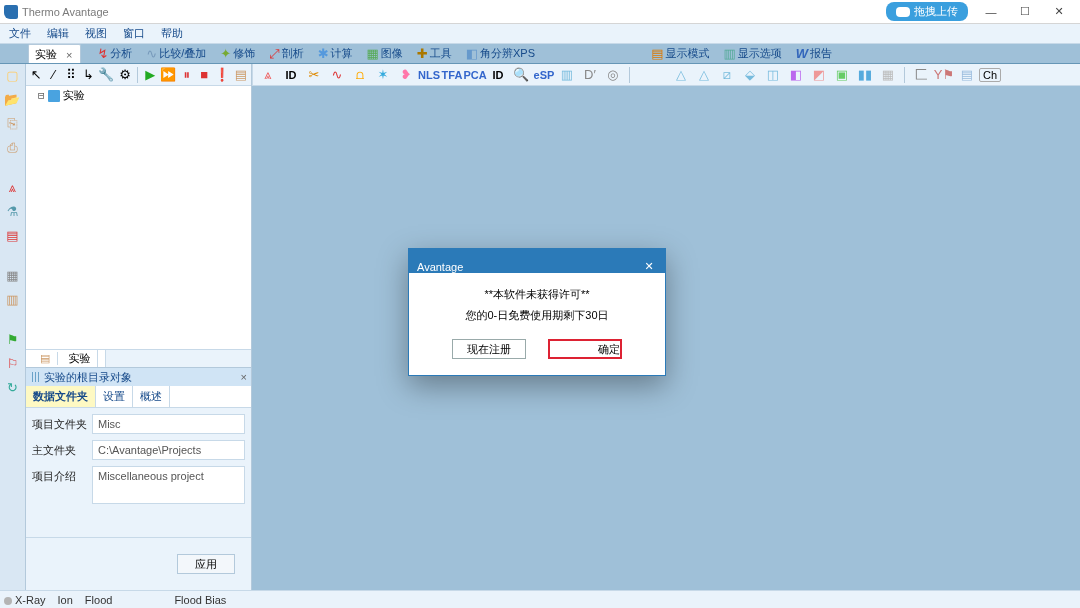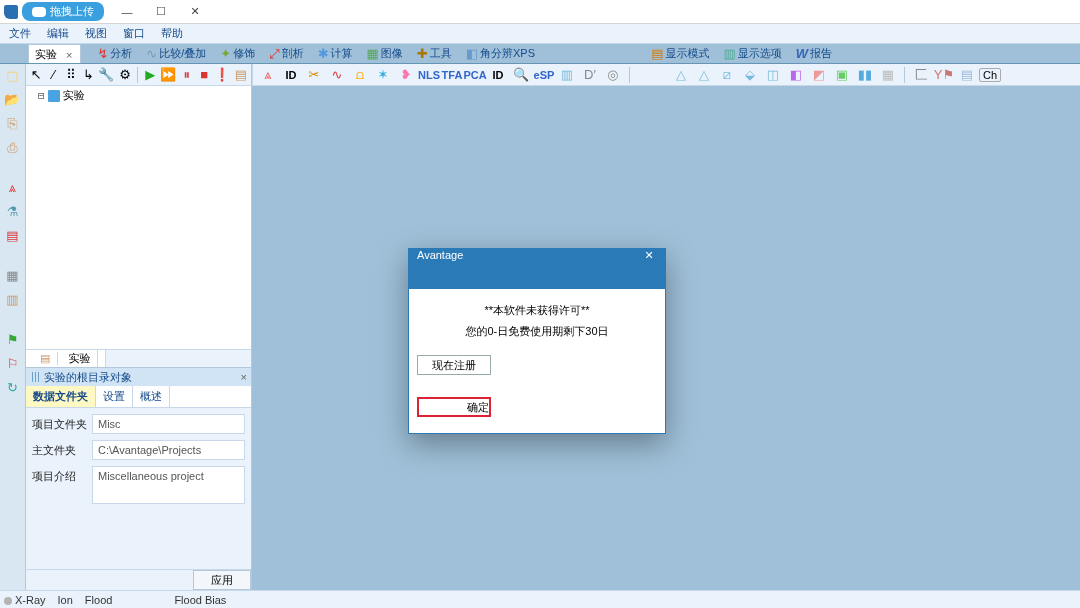--- a/index.html
+++ b/index.html
@@ -55,50 +55,51 @@
 .proppanel .hdr .grip { width: 8px; height: 10px; background: repeating-linear-gradient(90deg,#6aa2c8 0 1px,transparent 1px 3px); margin-right: 4px; }
 .proppanel .hdr .x { position: absolute; right: 4px; color: #666; cursor: pointer; }
 .ptabs { height: 22px; display: flex; align-items: center; background: #fff; gap: 0; border-bottom: 1px solid #c7d9e8; }
 .ptabs span { padding: 3px 7px; color: #164a8a; cursor: pointer; border-right: 1px solid #c7d9e8; }
 .ptabs span.active { font-weight: 700; background: #fef9c3; }
 .pbody { flex: 1; background: #eaf3fb; padding: 6px; }
 .prow { display: flex; align-items: flex-start; margin-bottom: 6px; }
 .prow label { width: 60px; color: #222; padding-top: 3px; }
 .prow .field { flex: 1; background: #fff; border: 1px solid #c7d9e8; padding: 3px 5px; color: #555; min-height: 18px; }
 .prow .field.tall { height: 38px; }
-.applyrow { display: flex; justify-content: flex-end; padding: 0; border-top: 1px solid #c7d9e8; }
+.applyrow { display: flex; justify-content: flex-end; padding: 16px; border-top: 1px solid #c7d9e8; }
 .applyrow button { width: 58px; height: 20px; background: #f3f7fb; border: 1px solid #b3c9db; cursor: pointer; }
 
 
 .center { flex: 1; display: flex; flex-direction: column; }
 .center .tool-row { border-left: 1px solid #c7d9e8; }
 .canvas { flex: 1; background: #9fc0d8; position: relative; }
 
 
 .status { height: 18px; background: #eaf3fb; border-top: 1px solid #c7d9e8; display: flex; align-items: center; padding: 0 4px; gap: 12px; color: #333; }
 .status .dot { width: 8px; height: 8px; border-radius: 50%; background: #b4b4b4; display: inline-block; margin-right: 3px; vertical-align: middle; }
 
 
 .dialog { position: absolute; left: 408px; top: 248px; width: 258px; background: #fff; box-shadow: 0 10px 28px rgba(0,0,0,.35); border: 1px solid #2b7ab8; }
-.dialog .dtitle { height: 40px; background: #2b7ab8; color: #fff; display: flex; align-items: flex-start; padding: 0 8px; font-size: 11px; }
+.dialog .dtitle { height: 24px; background: #2b7ab8; color: #fff; display: flex; align-items: flex-end; padding: 0 8px; font-size: 11px; }
 .dialog .dtitle .dx { margin-left: auto; cursor: pointer; width: 16px; text-align: center; }
 .dialog .dbody { background: #fff; padding: 14px 8px 16px; text-align: center; }
 .dialog .dbody .l1 { margin-bottom: 6px; }
-.dialog .dbtns { display: flex; justify-content: center; gap: 22px; margin-top: 16px; flex-direction: column; }
+.dialog .dbtns { display: flex; justify-content: center; gap: 22px; margin-top: 16px; }
 .dialog .dbtns button { width: 74px; height: 20px; background: #fff; border: 1px solid #9aa; cursor: pointer; font-size: 11px; }
 .dialog .dbtns button.highlight { border: 2px solid #d23; text-align: right; }
 
 
 .glyph { font-size: 13px; line-height: 1; }
 </style>
 </head>
 <body>
 
 <div class="titlebar">
   <div class="logo"></div>
+  <div class="title">Thermo Avantage</div>
   <div class="cloud-btn">
     <span class="cloud-glyph"></span>
     <span>拖拽上传</span>
   </div>
   <div class="winbtn">—</div>
   <div class="winbtn">☐</div>
   <div class="winbtn">✕</div>
 </div>
 
 <div class="menubar">

